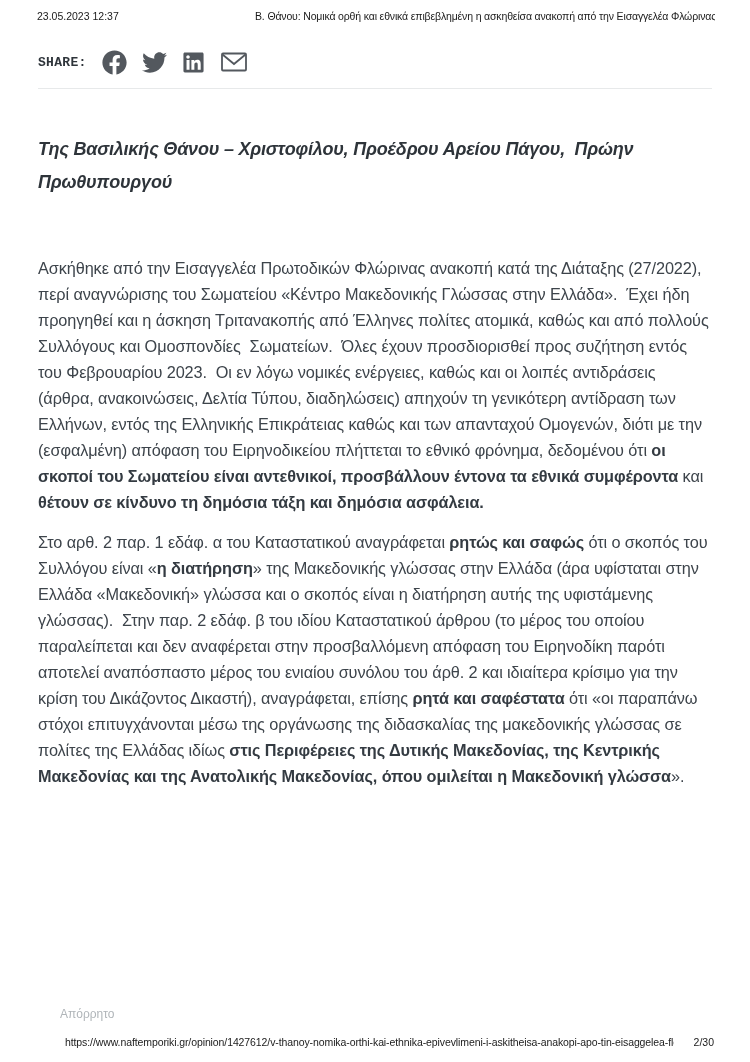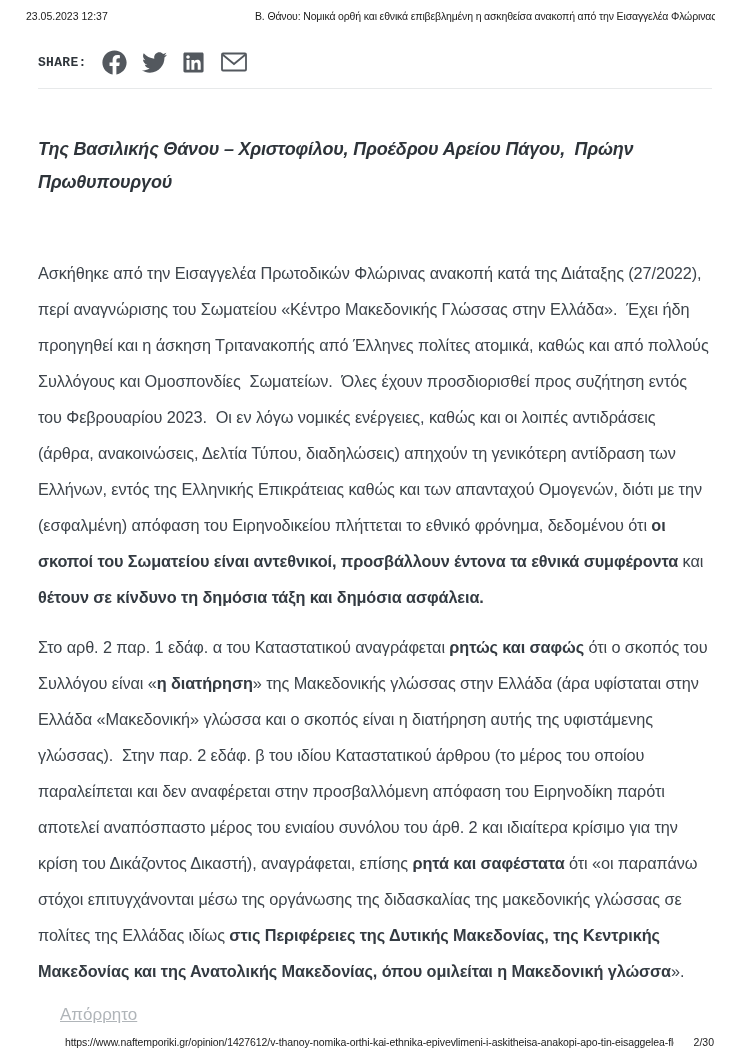--- a/index.html
+++ b/index.html
@@ -3,21 +3,21 @@
 <meta charset="utf-8">
 <style>
   html,body { margin:0; padding:0; }
   body { background:#fff; font-family:"Liberation Sans","DejaVu Sans",sans-serif; }
   .page {
     position:relative; width:750px; height:1062px; background:#ffffff;
     overflow:hidden; margin:0 auto;
   }
   
   .print-header {
-    position:absolute; top:10px; left:26px; right:35px;
+    position:absolute; top:10px; left:37px; right:35px;
     display:flex; align-items:baseline;
     font-size:10.5px; color:#1a1a1a; white-space:nowrap;
   }
   .print-header .ph-title {
     margin-left:auto; overflow:hidden; max-width:460px;
     letter-spacing:-0.15px;
   }
   
   .content { position:absolute; left:38px; right:38px; top:44px; }
   .lead {
@@ -30,32 +30,32 @@
   }
   .share-icon { display:inline-flex; align-items:center; text-decoration:none; cursor:pointer; }
   .share-icon svg { display:block; }
   .divider { border:none; border-top:1px solid #e7e9ea; margin:12px 0 0 0; }
   .byline {
     margin:44px 0 0 0; font-weight:700; font-style:italic;
     font-size:18px; line-height:33px; color:#2e343a; white-space:pre-wrap;
     letter-spacing:-0.2px;
   }
   .para {
-    margin:14px 0 0 0; font-size:16.3px; line-height:36px; color:#3d444b;
+    margin:14px 0 0 0; font-size:16.3px; line-height:26px; color:#3d444b;
     white-space:pre-wrap; letter-spacing:-0.1px;
   }
   .para b { font-weight:700; color:#343b42; }
   .para-first { margin-top:56px; }
   
   .privacy-badge {
     position:absolute; left:48px; top:990px; width:100px; height:32px;
     background:#ffffff; display:flex; align-items:flex-end; justify-content:flex-start;
     padding-left:12px; box-sizing:border-box;
   }
-  .privacy-badge span { font-size:17px; color:#b0b5b9; line-height:15px;text-decoration:underline; }
+  .privacy-badge span { font-size:12px; color:#b0b5b9; line-height:15px; }
   
   .print-footer {
     position:absolute; left:65px; right:36px; bottom:14px;
     display:flex; align-items:baseline; justify-content:space-between;
     font-size:10.5px; color:#1a1a1a; white-space:nowrap;
   }
   .print-footer .pf-url { overflow:hidden; max-width:620px; letter-spacing:-0.1px; }
   .print-footer .pf-page { margin-left:20px; }
 </style>
 </head>

